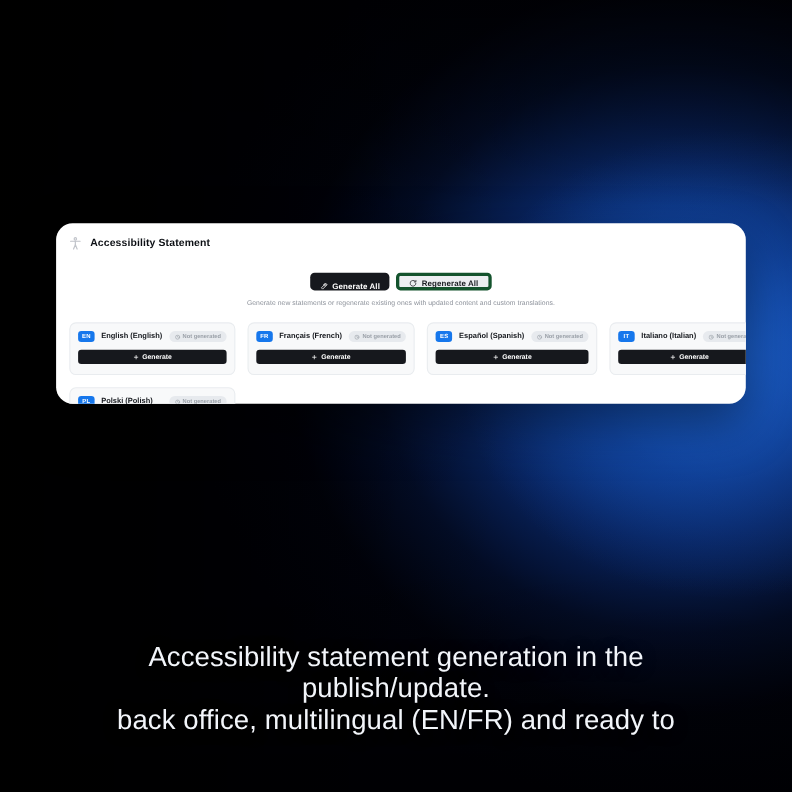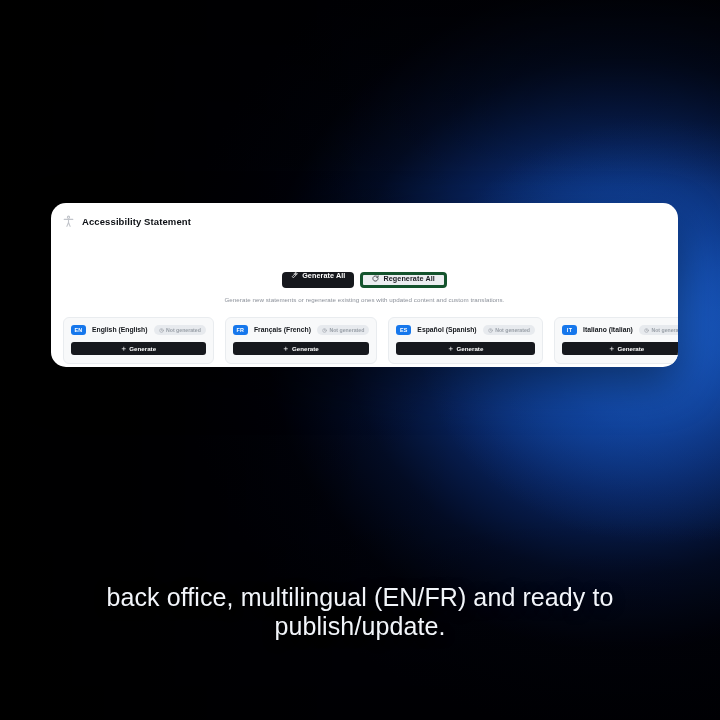--- a/index.html
+++ b/index.html
@@ -92,35 +92,34 @@
 
   
   .action-row {
     display: flex;
     justify-content: center;
     gap: 6px;
     margin-top: 20px;
   }
   .btn {
     display: inline-flex;
-    align-items: flex-start;
+    align-items: flex-end;
     justify-content: center;
     gap: 4px;
     height: 16px;
     padding: 0 9px;
     border-radius: 4px;
     font-size: 7.2px;
     font-weight: bold;
     letter-spacing: 0.1px;
     border: none;
     cursor: pointer;
     line-height: 1;
     white-space: nowrap;
     font-family: "Liberation Sans", sans-serif;
-    margin-top: 24px;
   }
   .btn-generate-all {
     background: #16181d;
     color: #ffffff;
   }
   .btn-regenerate-all {
     background: #eceef1;
     color: #1a1d22;
     border: 3px solid #14532d;
   }
@@ -375,15 +374,16 @@
             <path d="M5 12h14"></path>
         </svg>
         <span>Generate</span>
       </button>
     </div>
 
   </div>
 </div>
 
 <div class="caption">
+  <div>Accessibility statement generation in the</div>
+  <div>publish/update.</div>
   <div>back office, multilingual (EN/FR) and ready to</div>
-  <div>publish/update.</div>
 </div>
 
 </body></html>

